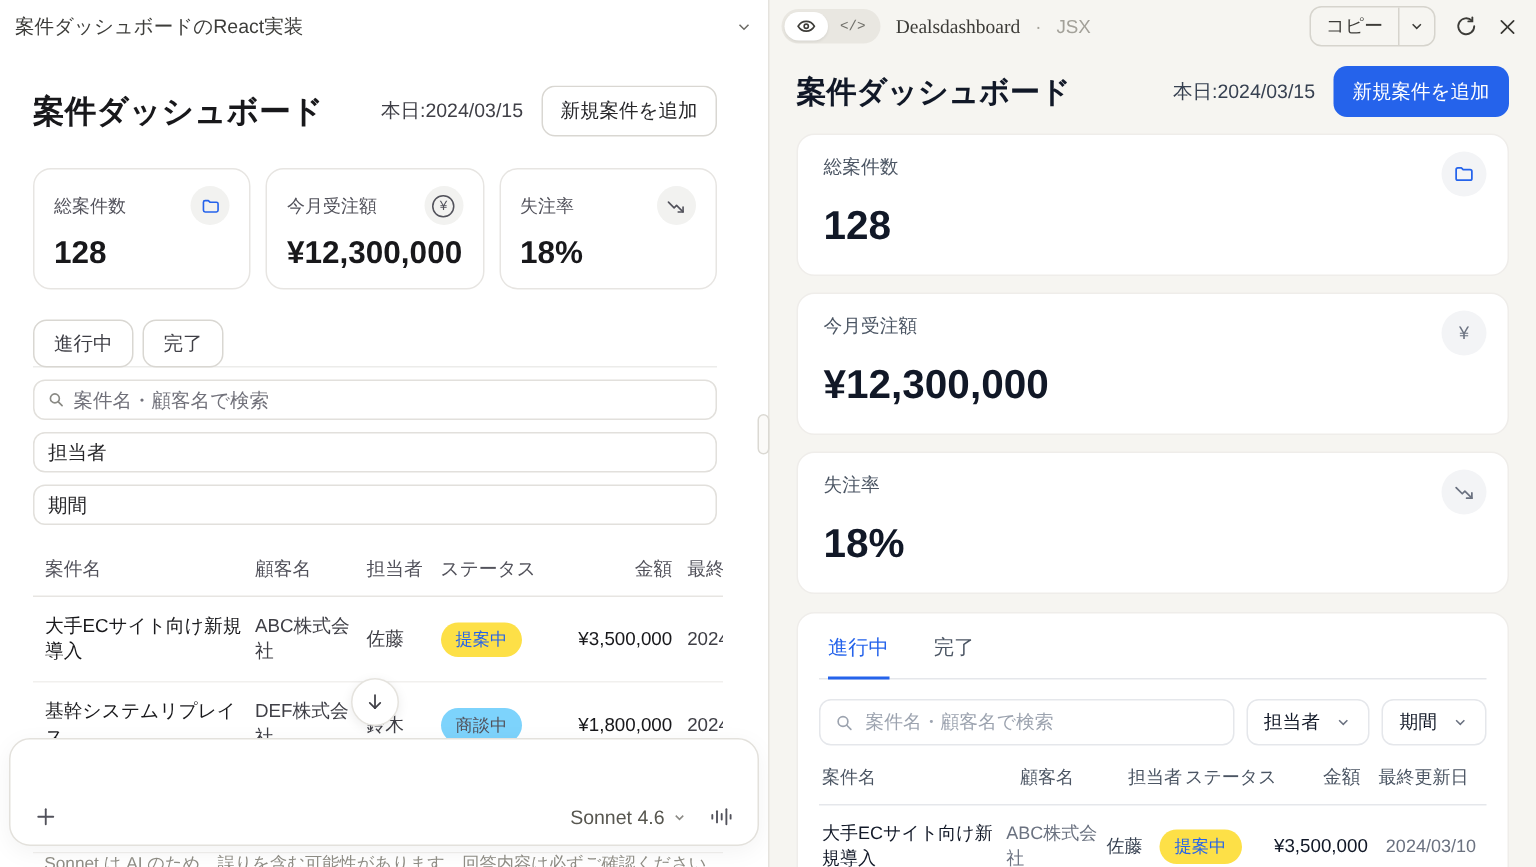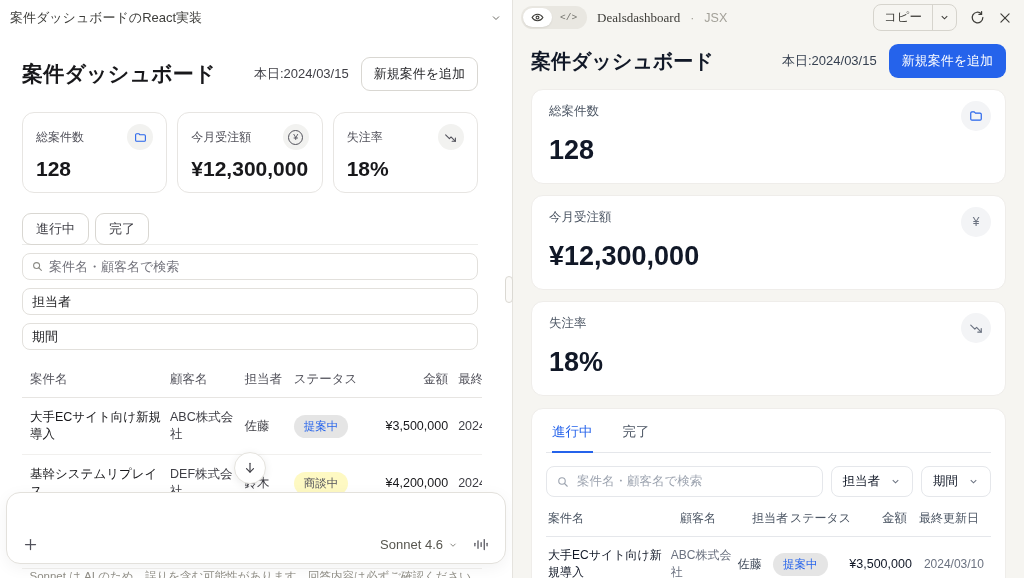--- a/index.html
+++ b/index.html
@@ -41,22 +41,22 @@
 
   .pv-table { width:552px; margin-top:17px; font-size:12.5px; }
   .trow { display:flex; align-items:center; padding:11px 0 11px 8px; }
   .thead { color:#52525b; border-bottom:1px solid #e7e5e2; padding-top:4px; padding-bottom:9px; }
   .tbody-row { border-bottom:1px solid #f1f0ee; }
   .c-name { width:145px; } .c-client { width:77px; color:#3f3f46; }
   .c-owner { width:51px; color:#3f3f46; } .c-status { width:92px; }
   .c-amount { width:68px; text-align:right; } .c-date { width:120px; margin-left:10px; color:#3f3f46; }
   .thead .c-name,.thead .c-client,.thead .c-owner,.thead .c-status,.thead .c-amount,.thead .c-date { color:#52525b; }
   .badge { display:inline-block; font-size:11.5px; padding:4px 10px; border-radius:999px; }
-  .badge-blue { background:#e5e5e5; color:#2563eb; }
-  .badge-gray { background:#fef9c3; color:#52525b; }
+  .badge-blue { background:#fde047; color:#2563eb; }
+  .badge-gray { background:#7dd3fc; color:#52525b; }
 
   .scroll-btn { position:absolute; left:234px; top:452px; width:32px; height:32px; border-radius:50%;
                 background:#fff; border:1px solid #e5e3de; box-shadow:0 2px 8px rgba(0,0,0,.08);
                 display:flex; align-items:center; justify-content:center; cursor:pointer; }
 
   .composer { position:absolute; left:6px; right:6px; bottom:14px; height:72px; background:#fff;
               border:1px solid #e3e1dc; border-radius:14px; box-shadow:0 4px 16px rgba(0,0,0,.05); }
   .composer-line { display:flex; align-items:center; gap:2px; padding:13px 16px 0; }
   .caret { width:1.5px; height:16px; background:#18181b; }
   .composer-ph { font-size:14px; color:#8e8c84; }
@@ -219,21 +219,21 @@
           <span class="c-owner">佐藤</span>
           <span class="c-status"><span class="badge badge-blue">提案中</span></span>
           <span class="c-amount">¥3,500,000</span>
           <span class="c-date">2024/03/10</span>
         </div>
         <div class="trow tbody-row">
           <span class="c-name">基幹システムリプレイス</span>
           <span class="c-client">DEF株式会社</span>
           <span class="c-owner">鈴木</span>
           <span class="c-status"><span class="badge badge-gray">商談中</span></span>
-          <span class="c-amount">¥4,200,000</span>
+          <span class="c-amount">¥1,800,000</span>
           <span class="c-date">2024/03/12</span>
         </div>
         <div class="trow tbody-row">
           <span class="c-name">モバイルアプリ開発支援</span>
           <span class="c-client">DEF株式会社</span>
           <span class="c-owner">田中</span>
           <span class="c-status"><span class="badge badge-gray">見積中</span></span>
           <span class="c-amount">¥2,150,000</span>
           <span class="c-date">20</span>
         </div>

